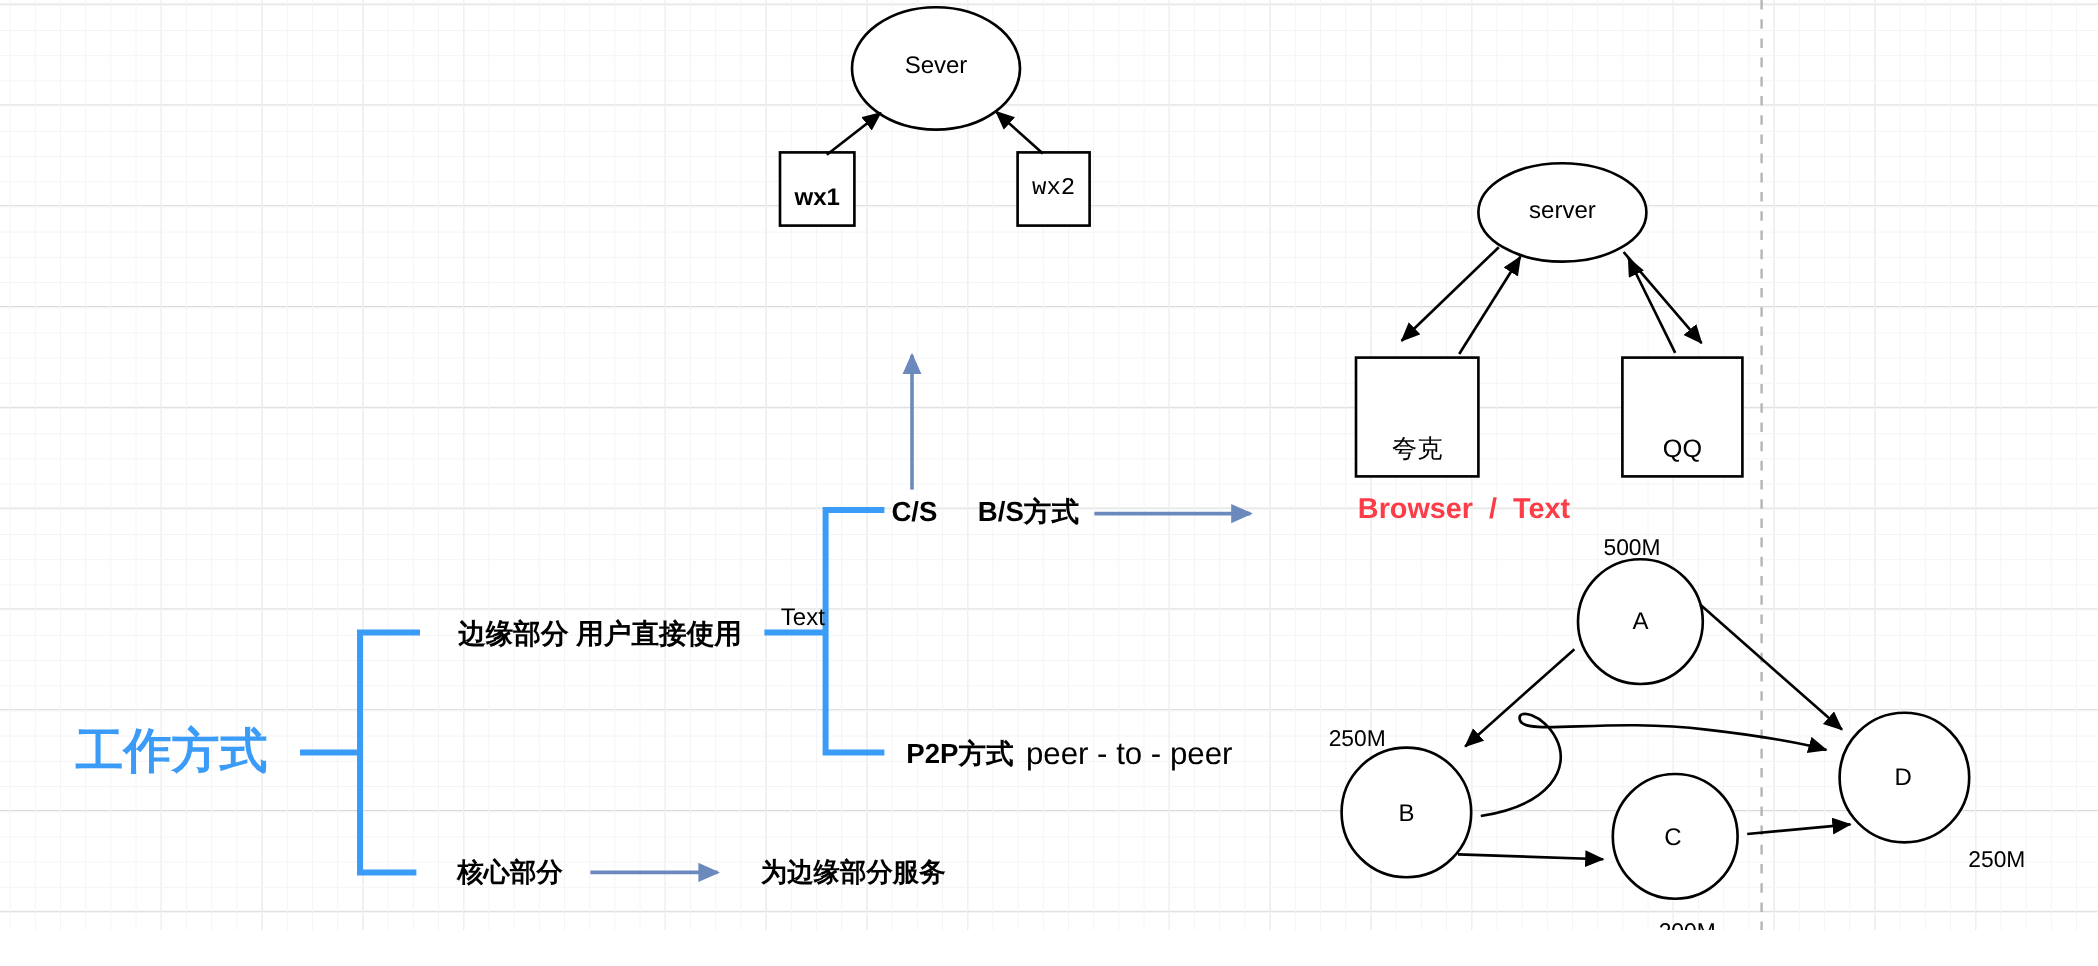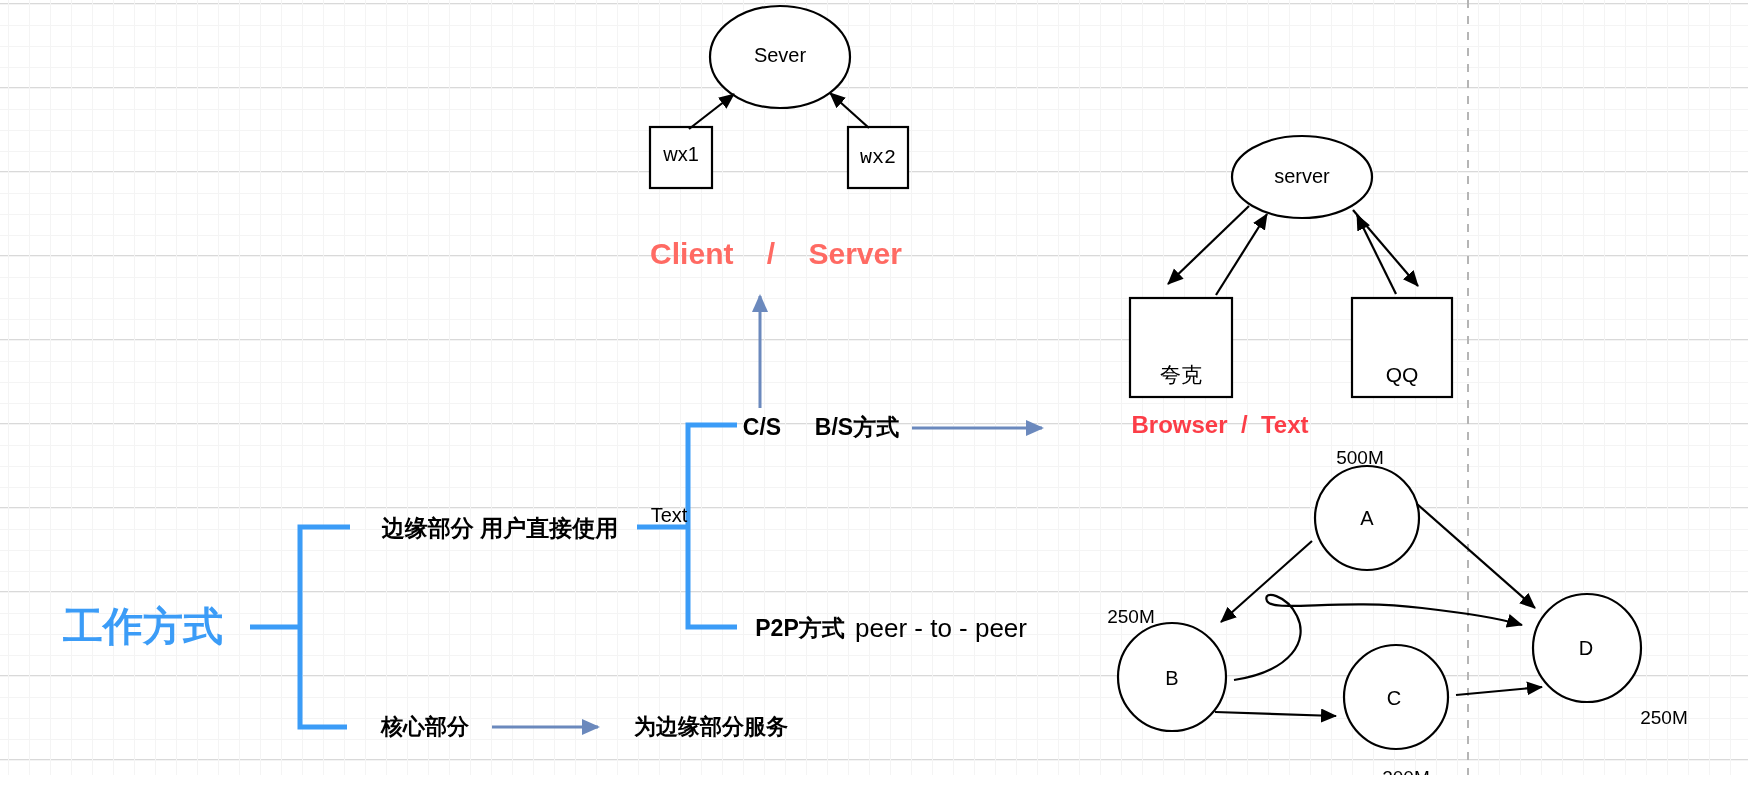--- a/index.html
+++ b/index.html
@@ -78,23 +78,22 @@
     <circle cx="1587" cy="648" r="54" fill="#fff" stroke="#000" stroke-width="2.2"></circle>
 
     <line x1="1312" y1="541" x2="1221" y2="622" stroke="#000" stroke-width="2.2" marker-end="url(#arrB)"></line>
     <line x1="1417" y1="504" x2="1535" y2="608" stroke="#000" stroke-width="2.2" marker-end="url(#arrB)"></line>
     <line x1="1215" y1="712" x2="1336" y2="716" stroke="#000" stroke-width="2.2" marker-end="url(#arrB)"></line>
     <line x1="1456" y1="695" x2="1542" y2="687" stroke="#000" stroke-width="2.2" marker-end="url(#arrB)"></line>
     <path d="M1234,680 C1292,671 1309,640 1297,616 C1287,595 1262,589 1267,601 C1273,613 1341,598 1422,608 C1467,613 1505,620 1522,625" fill="none" stroke="#000" stroke-width="2.2" marker-end="url(#arrB)"></path>
   </svg>
 
   <div class="lbl node-lbl" style="left:780px;top:55px;">Sever</div>
-  <div class="lbl node-lbl" style="left:681px;top:154px;">wx1</div>
+  <div class="lbl node-lbl" style="left:681px;top:165px;font-weight:bold;">wx1</div>
   <div class="lbl node-lbl" style="left:878px;top:158px;font-family:Liberation Mono, monospace;">wx2</div>
-  <div class="lbl b" style="left:776px;top:254px;font-size:30px;color:#FF6A63;">Client    /    Server</div>
 
   <div class="lbl branch-lbl" style="left:762px;top:427px;">C/S</div>
   <div class="lbl branch-lbl" style="left:857px;top:427px;">B/S方式</div>
   <div class="lbl" style="left:669px;top:515px;font-size:20px;">Text</div>
 
   <div class="lbl b" style="left:143px;top:626px;font-size:40px;color:#3B9CF7;">工作方式</div>
   <div class="lbl b" style="left:500px;top:528px;font-size:23px;">边缘部分 用户直接使用</div>
   <div class="lbl branch-lbl" style="left:800px;top:628px;">P2P方式</div>
   <div class="lbl" style="left:941px;top:628px;font-size:26px;">peer - to - peer</div>
   <div class="lbl b" style="left:425px;top:727px;font-size:22px;">核心部分</div>

